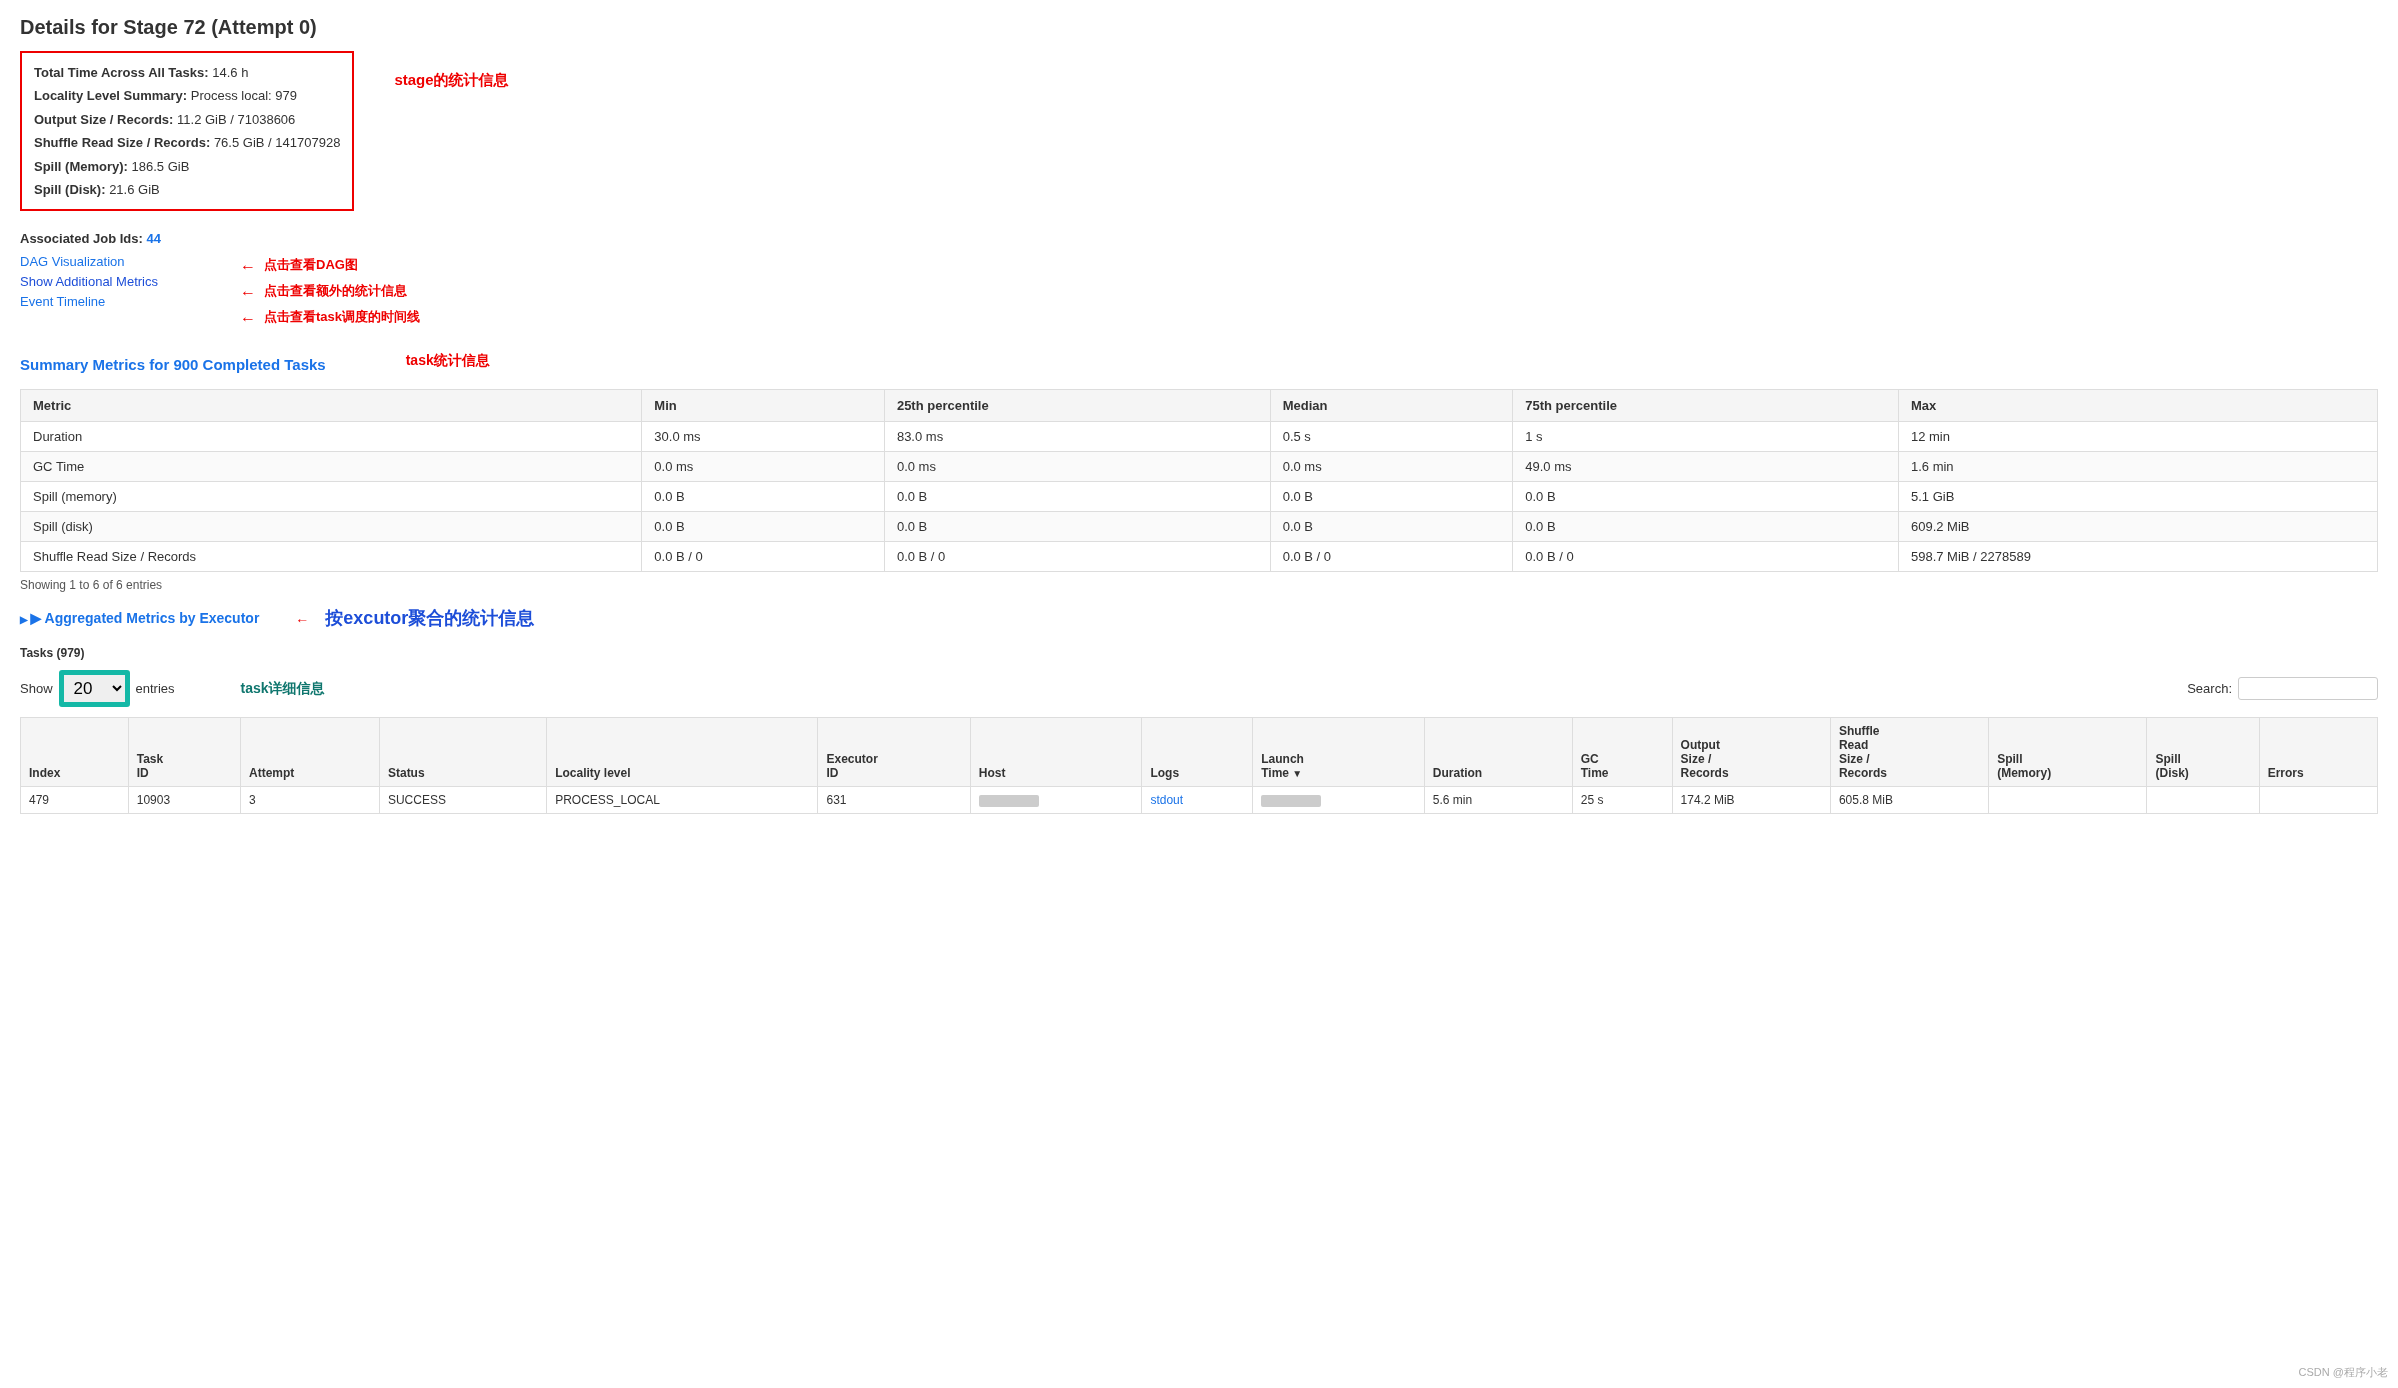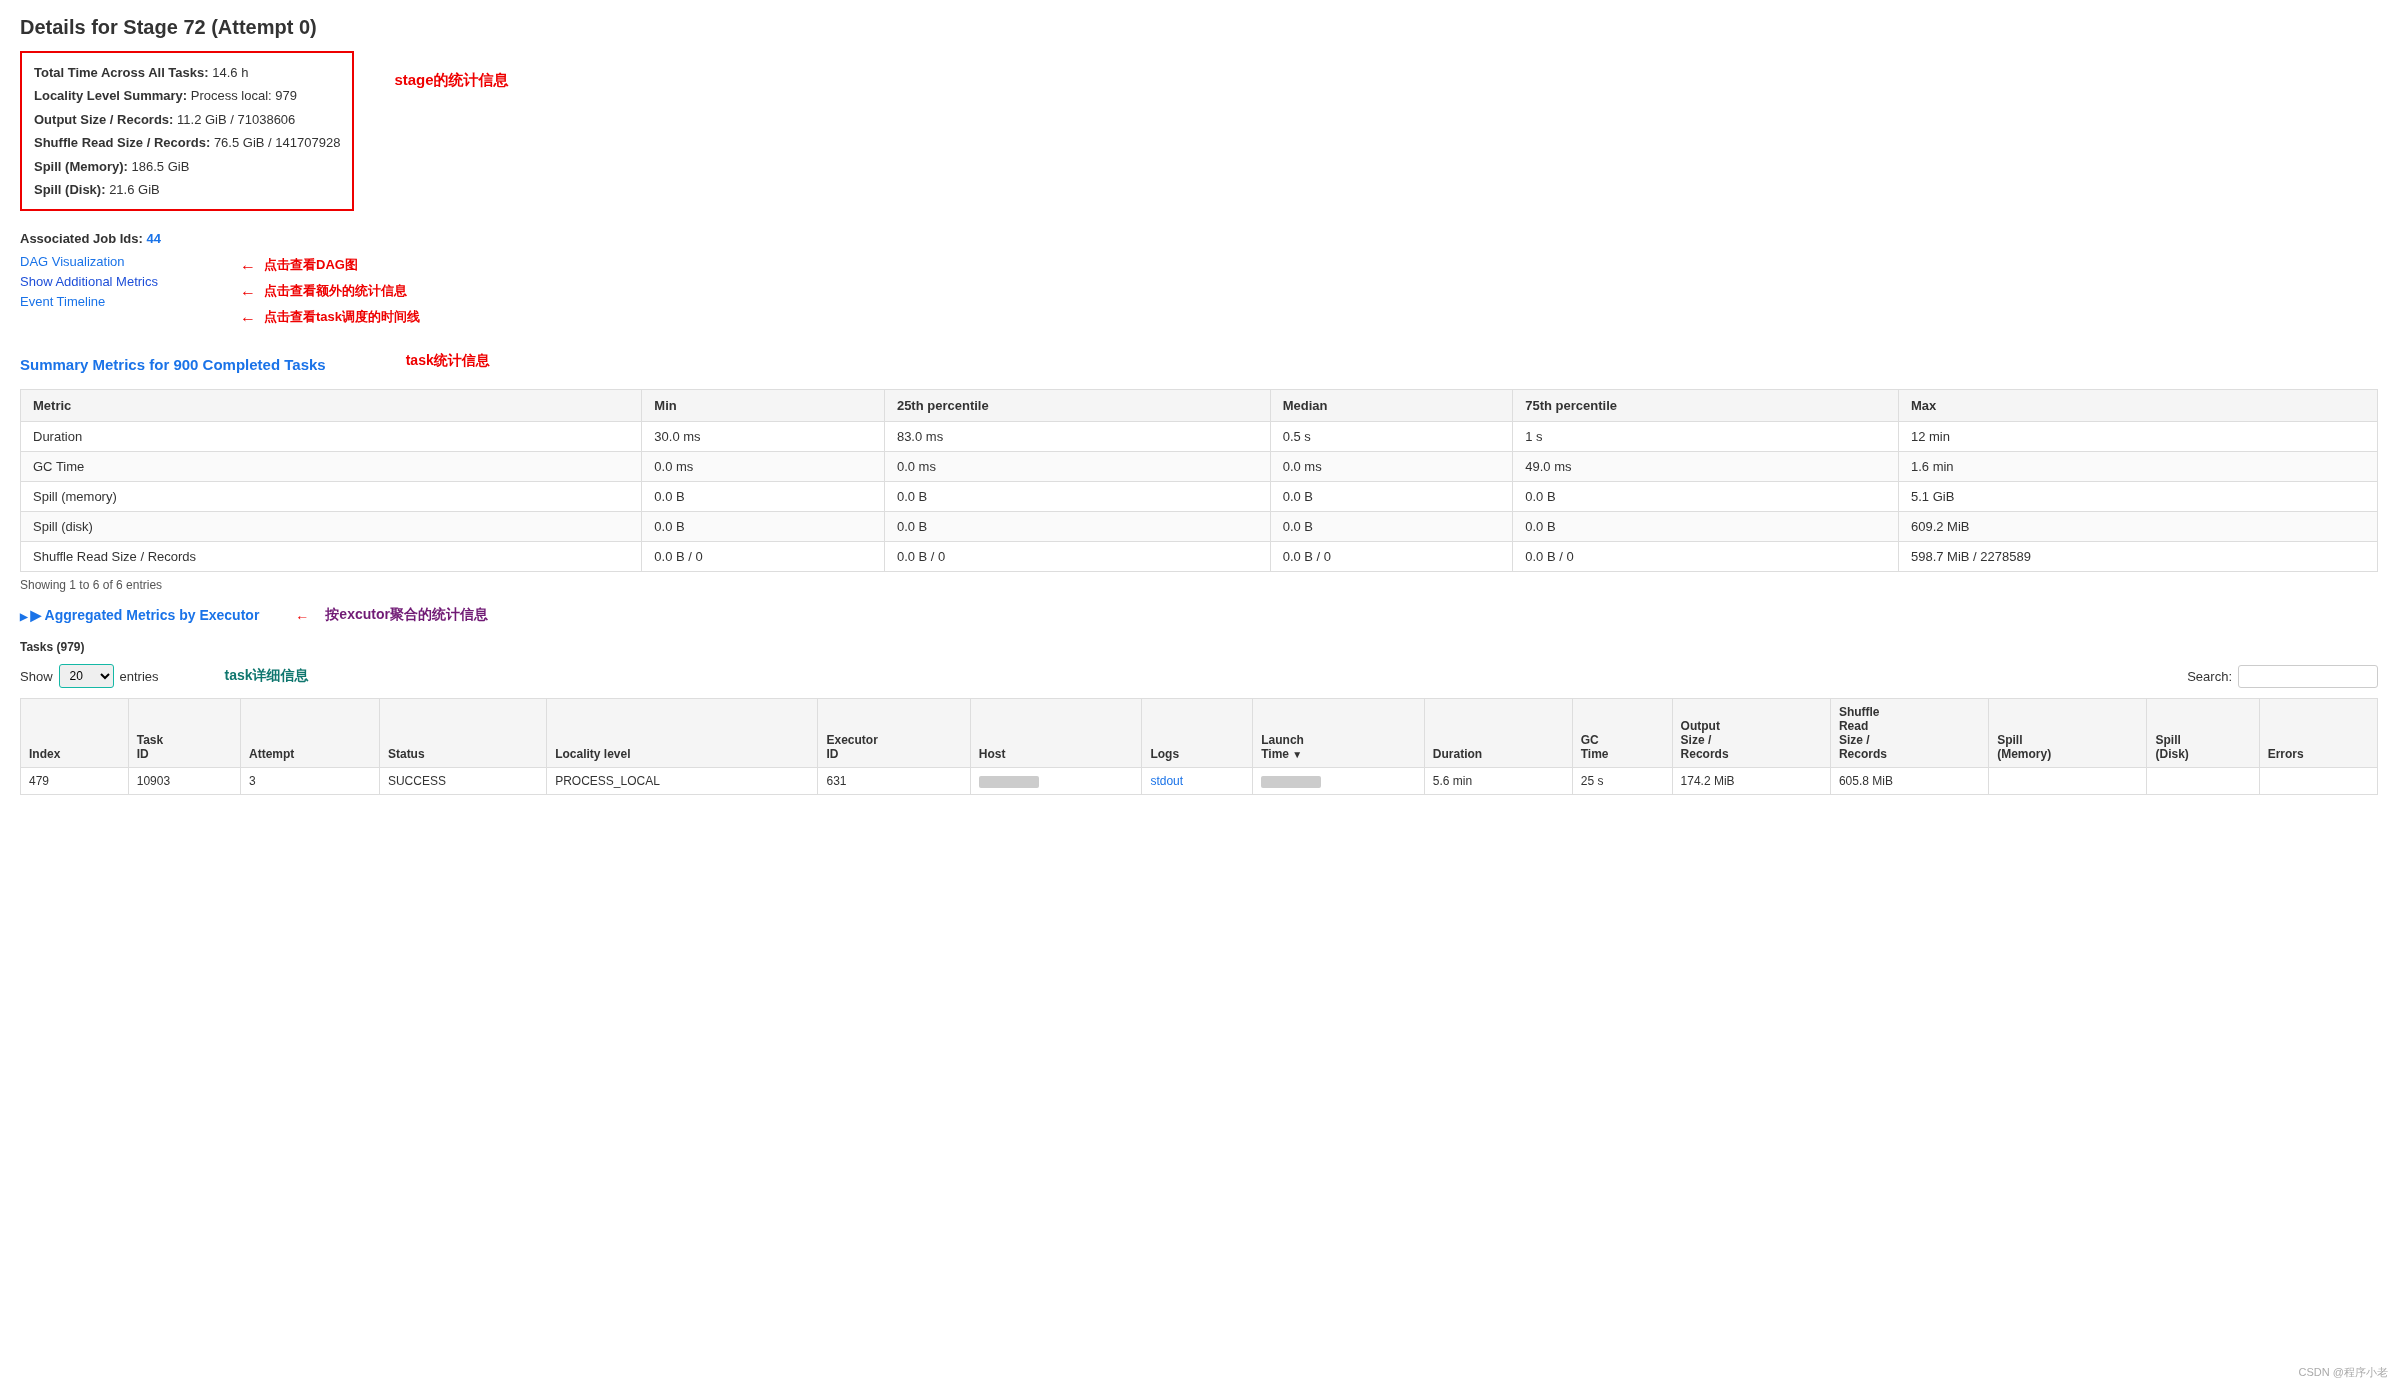--- a/index.html
+++ b/index.html
@@ -116,23 +116,23 @@
       display: flex;
       align-items: center;
       gap: 6px;
     }
     .tasks-controls-right {
       display: flex;
       align-items: center;
       gap: 6px;
     }
     .tasks-controls select {
-      border: 1px solid #14b8a6;
+      border: 5px solid #14b8a6;
       padding: 3px 6px;
-      font-size: 12px;
+      font-size: 17px;
       border-radius: 3px;
     }
     .tasks-controls input[type=text] {
       border: 1px solid #ccc;
       padding: 3px 8px;
       font-size: 13px;
       width: 140px;
       border-radius: 3px;
     }
     .tasks-table th {
@@ -299,21 +299,21 @@
         <td>598.7 MiB / 2278589</td>
       </tr>
     </tbody>
 </table>
 
 <div class="showing-entries">Showing 1 to 6 of 6 entries</div>
 
 <div class="aggregated-section">
   <a href="#" style="color:#1a73e8;font-weight:bold;font-size:14px;text-decoration:none;">▶ <span>Aggregated Metrics by Executor</span></a>
   <span style="color:#e00;font-size:14px;font-weight:bold;margin-left:20px;">←</span>
-  <span style="color:#701a75;font-size:14px;font-weight:bold;">按excutor聚合的统计信息</span>
+  <span style="color:#1d4ed8;font-size:18px;font-weight:bold;">按excutor聚合的统计信息</span>
 </div>
 
 <div class="tasks-title">Tasks (979)</div>
 
 <div class="tasks-controls">
   <div class="tasks-controls-left">
     <span>Show</span>
     <select>
       <option>20</option>
       <option>50</option>

